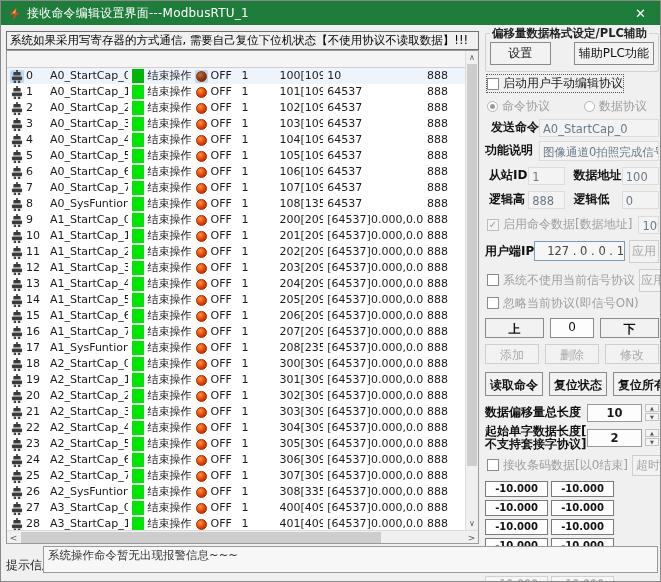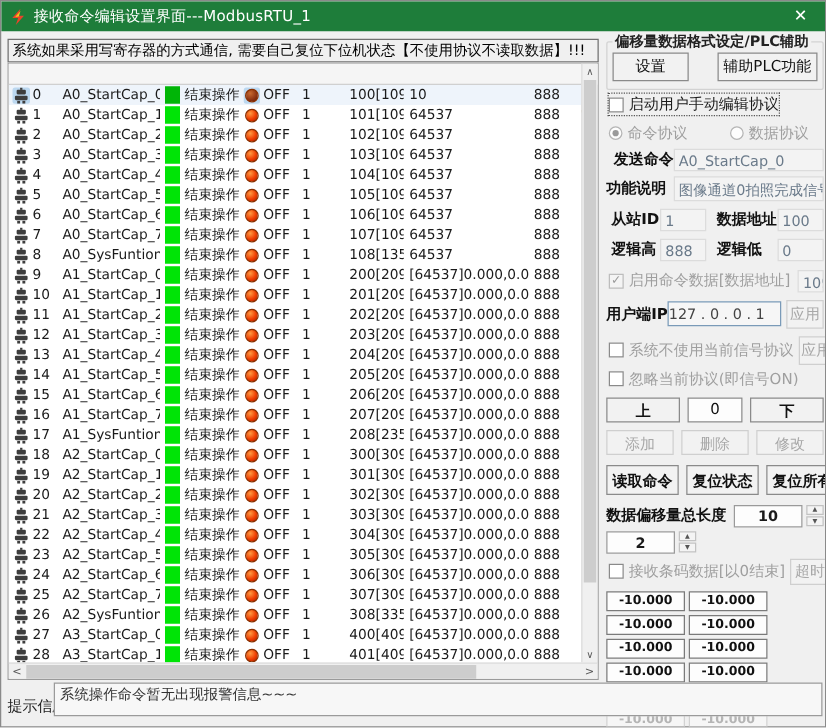--- a/index.html
+++ b/index.html
@@ -79,21 +79,21 @@
   .radiorow { display:flex; margin:5px 0 2px 2px; color:#9f9f9f; }
   .radio { display:inline-flex; align-items:center; gap:4px; margin-right:34px; white-space:nowrap; }
   .rdot { width:11px; height:11px; border:1px solid #b5b5b5; border-radius:50%; background:#fdfdfd;
     display:inline-flex; align-items:center; justify-content:center; }
   .rdot.on::after { content:""; width:5px; height:5px; border-radius:50%; background:#9a9a9a; }
   .fieldrow { display:flex; align-items:center; margin-top:4px; }
   .flabel { font-weight:bold; font-size:12px; white-space:nowrap; color:#111; }
   .tinput { background:#f3f3f3; border:1px solid #dcdcdc; color:#6a7a8a; font-size:11.5px;
     height:18px; line-height:16px; padding:1px 3px; white-space:nowrap; overflow:hidden; }
   .iprow .ipbox { border:1px solid #7a9ab8; background:#f6f6f6; color:#444; height:20px;
-    line-height:18px; text-align:left; font-size:11.5px; }
+    line-height:18px; text-align:right; font-size:11.5px; }
   .triple { display:flex; gap:6px; margin-top:6px; }
   .triple > * { flex:1 1 0; height:20px; line-height:17px; }
   .numbox { border:1px solid #8a8a8a; background:#fdfdfd; text-align:center; font-size:12px; color:#111; }
   .spinrow { display:flex; align-items:center; margin-top:5px; }
   .spinbox { width:55px; height:18px; border:1px solid #9a9a9a; background:#fdfdfd; text-align:center;
     font-weight:bold; font-size:11.5px; line-height:16px; }
   .spin { display:flex; flex-direction:column; margin-left:3px; gap:1px; }
   .spin span { width:14px; height:8px; border:1px solid #c2c2c2; background:#f4f4f4; font-size:5px;
     color:#555; display:flex; align-items:center; justify-content:center; }
   .grid { display:flex; flex-wrap:wrap; margin-top:5px; }
@@ -1104,20 +1104,24 @@
 
     <div class="spinrow" style="margin-top:8px;">
       <span class="flabel" style="flex:1;">数据偏移量总长度</span>
       <span class="spinbox">10</span>
       <span class="spin">
         <span>▲</span>
         <span>▼</span>
       </span>
     </div>
     <div class="spinrow" style="margin-top:3px;">
+      <span class="flabel" style="flex:1; line-height:13px;">
+        <span>起始单字数据长度[</span><br>
+        <span>不支持套接字协议]</span>
+      </span>
       <span class="spinbox">2</span>
       <span class="spin">
         <span>▲</span>
         <span>▼</span>
       </span>
     </div>
 
     <div class="ckrow dis" style="margin-top:4px;">
       <span class="ckbox"></span>
       <span style="flex:1;">接收条码数据[以0结束]</span>

